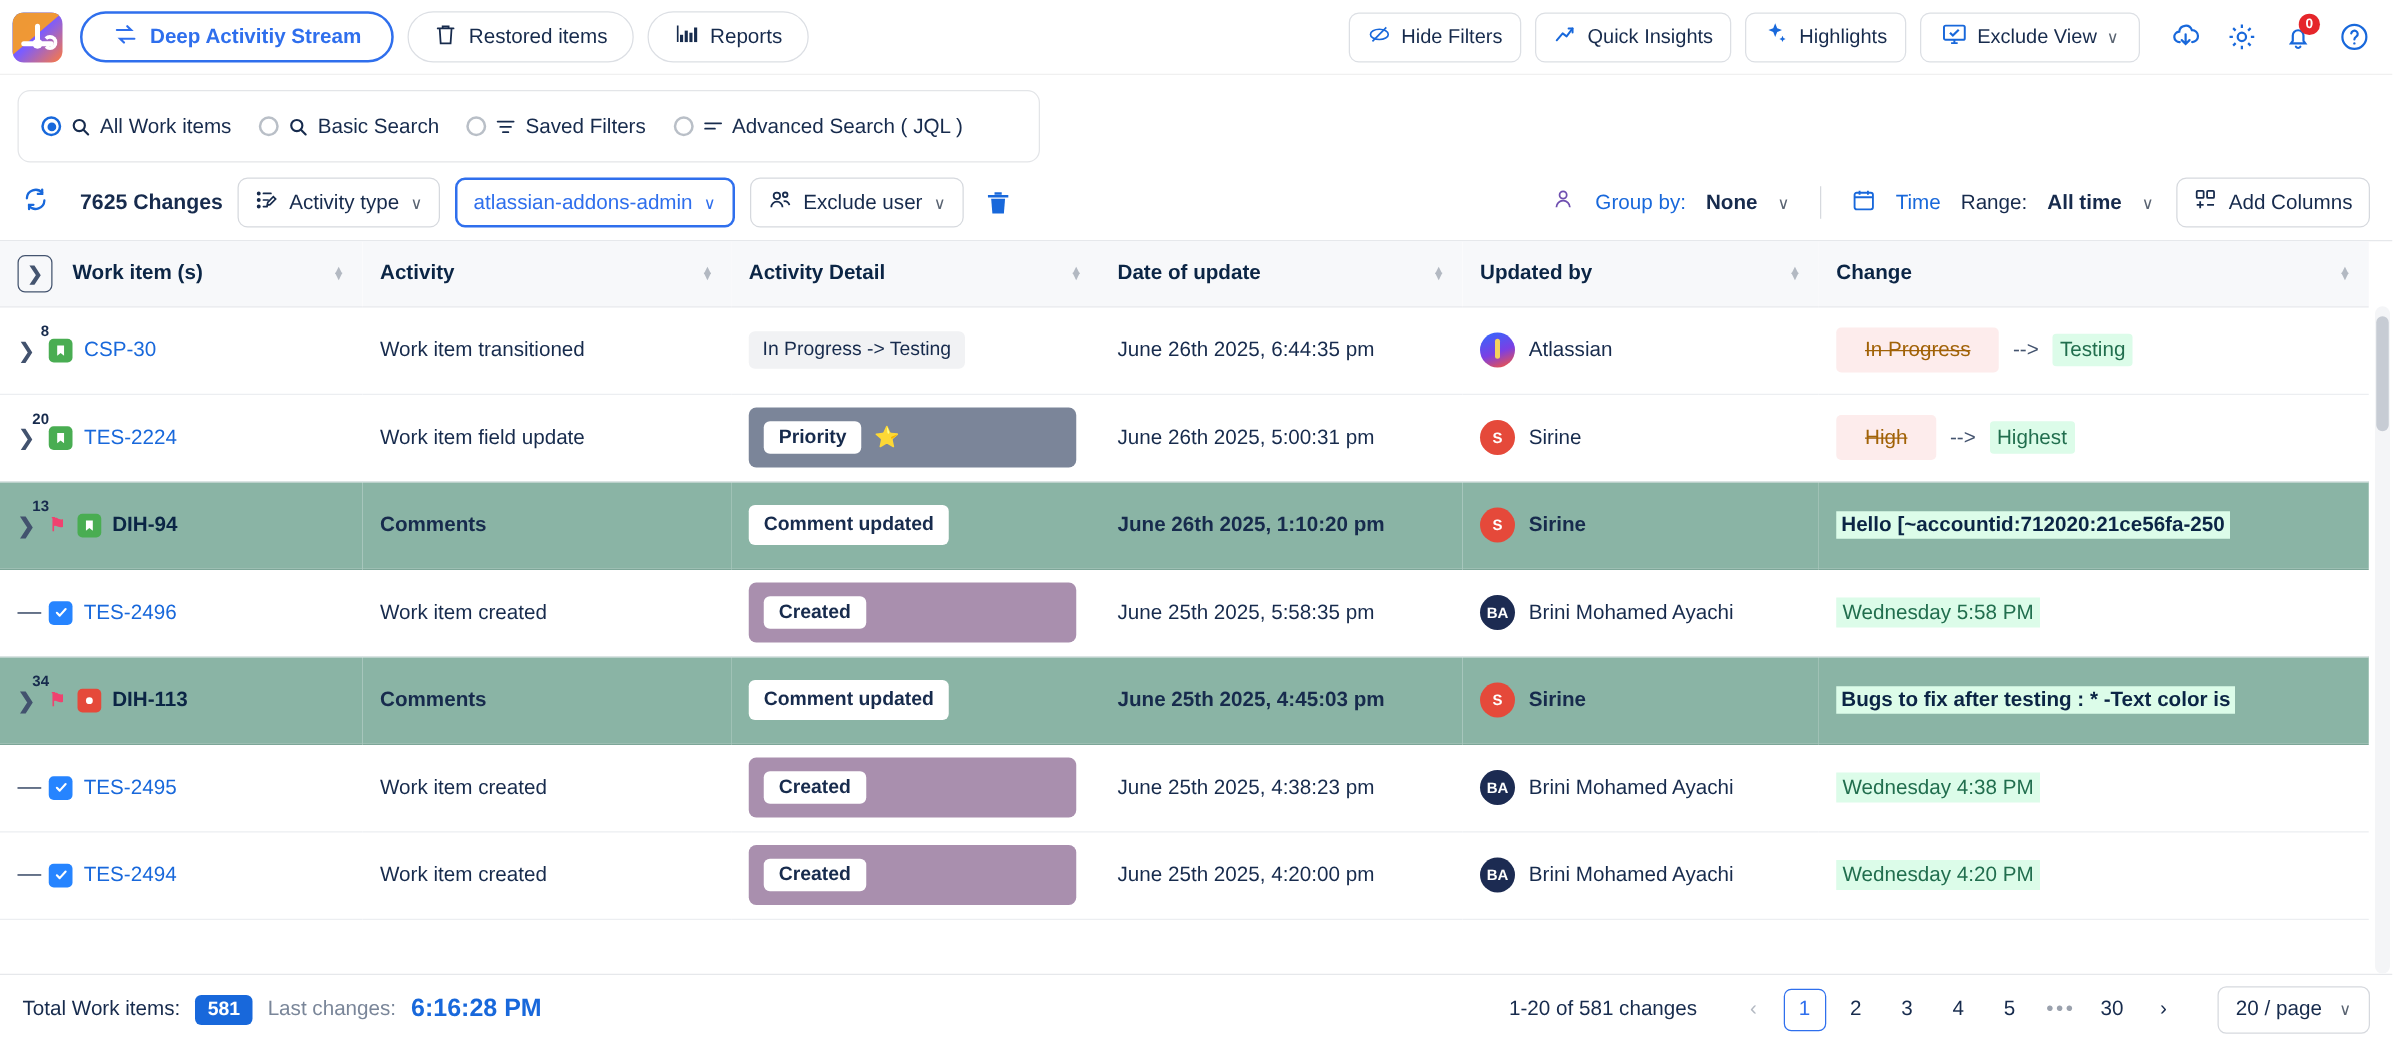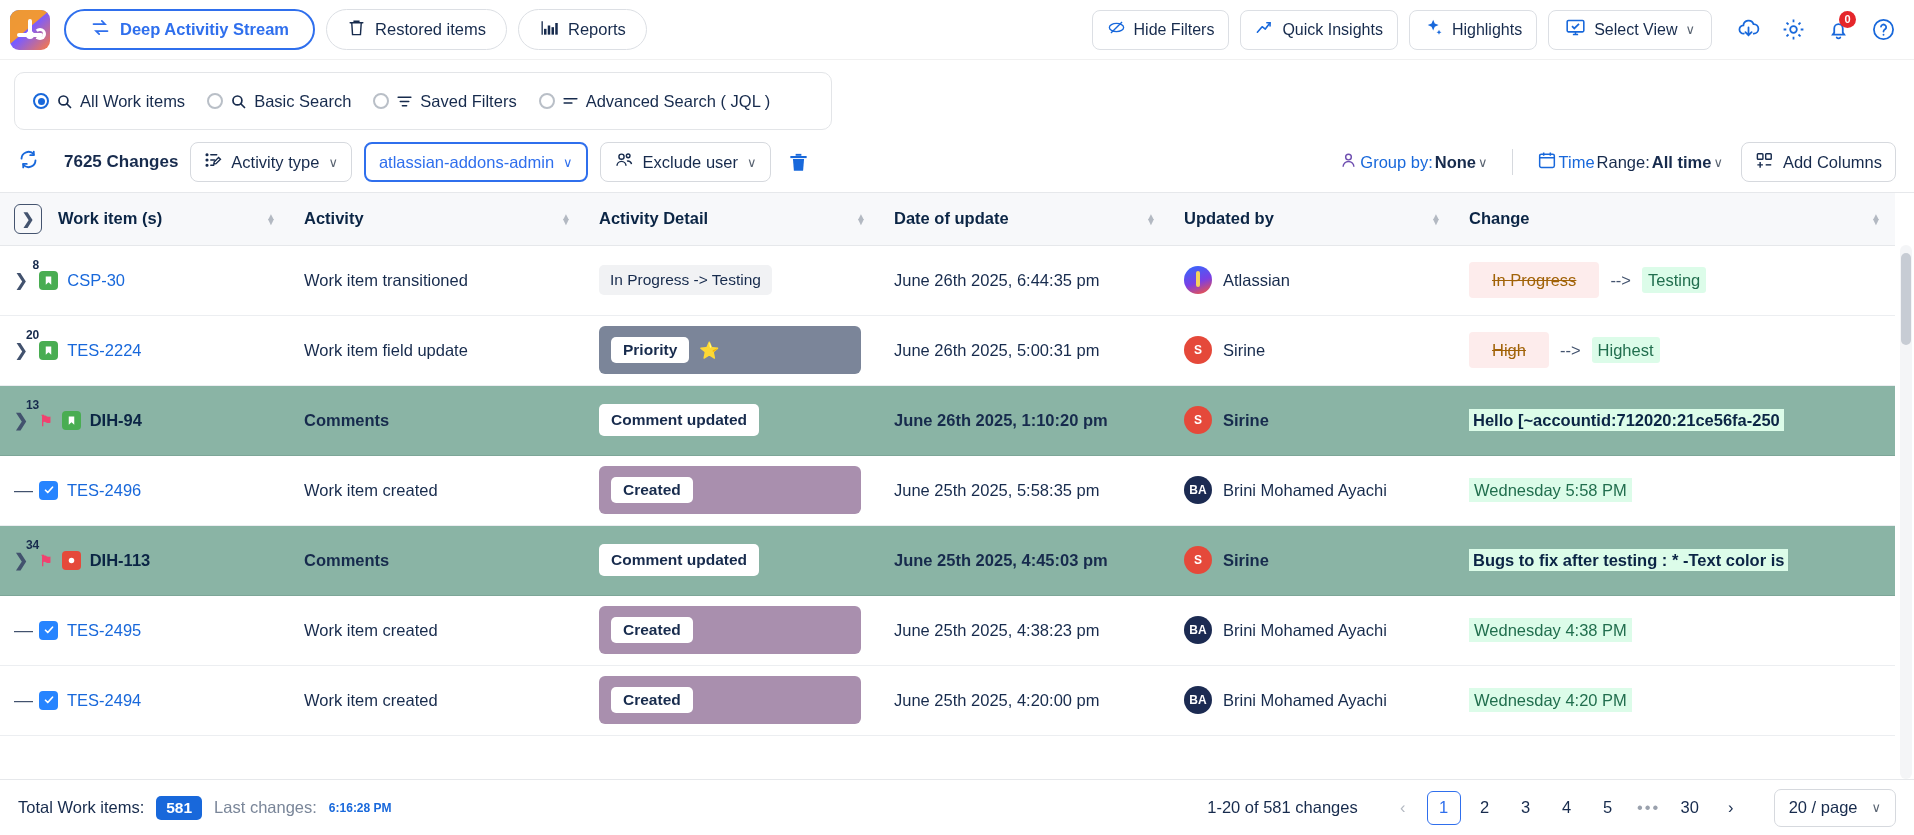--- a/index.html
+++ b/index.html
@@ -85,21 +85,21 @@
     display:inline-flex; align-items:center; gap:9px;
     height: 40px; padding: 0 13px;
     border: 1px solid #d6d9de; border-radius: 8px; background:#fff;
     font-size: 16.5px; cursor:pointer; white-space:nowrap;
   }
   .select.active { border: 2px solid #2f6fed; color:#2f6fed; }
   .chev { font-size: 13px; color:#5a6472; }
   .select.active .chev { color:#2f6fed; }
   .trash { color:#2f6fed; cursor:pointer; display:flex; align-items:center; margin-left: 4px;}
   .filterbar .spacer { flex:1 1 auto; }
-  .inline-ctl { display:inline-flex; align-items:center; gap:2px; font-size:16.5px; cursor:pointer; white-space:nowrap;}
+  .inline-ctl { display:inline-flex; align-items:center; gap:16px; font-size:16.5px; cursor:pointer; white-space:nowrap;}
   .inline-ctl .lbl-blue { color:#1868db; }
   .inline-ctl .val { font-weight:700; }
   .divider-v { width:1px; height:26px; background:#d6d9de; margin: 0 12px; }
 
   
   .tablewrap { flex: 1 1 auto; position: relative; overflow: hidden; border-top:1px solid #e6e8eb; }
   table.grid { width: 1895px; border-collapse: collapse; table-layout: fixed; }
   table.grid th {
     background: #f7f8fa; height: 52px;
     font-size: 16.5px; font-weight: 700; color:#0b2545;
@@ -171,21 +171,21 @@
   .vscroll .thumb { position:absolute; top:8px; left:1px; width:10px; height:92px; background:#c7ccd4; border-radius:5px; }
 
   
   .footer {
     height: 56px; flex: 0 0 56px; border-top: 1px solid #e6e8eb;
     display:flex; align-items:center; padding: 0 18px; gap: 12px; background:#fff;
   }
   .footer .spacer { flex:1 1 auto; }
   .total-badge { background:#1868db; color:#fff; font-weight:700; font-size:15.5px; border-radius:5px; padding:3px 10px; }
   .muted { color:#7a8699; font-size:16.5px; }
-  .blue-strong { color:#1868db; font-weight:700; font-size:12px; }
+  .blue-strong { color:#1868db; font-weight:700; font-size:20px; }
   .pager { display:flex; align-items:center; gap: 7px; }
   .pg { min-width:34px; height:34px; display:flex; align-items:center; justify-content:center;
         border-radius:6px; font-size:16.5px; color:#172b4d; cursor:pointer; border:1px solid transparent;}
   .pg.cur { border:1px solid #2f6fed; color:#2f6fed; }
   .pg.nav { color:#b3b9c2; }
   .pg.dots { color:#9aa1ad; letter-spacing:2px; }
   .perpage { display:inline-flex; align-items:center; gap:14px; height:38px; padding:0 14px;
              border:1px solid #d6d9de; border-radius:7px; font-size:16.5px; cursor:pointer; }
 </style>
 </head>
@@ -264,21 +264,21 @@
         <span>Highlights</span>
       </div>
       <div class="btn sq" style="padding:0 16px;">
         <span>
           <svg width="21" height="21" viewBox="0 0 24 24" fill="none" stroke="#1868db" stroke-width="1.8">
               <rect x="2.5" y="4" width="19" height="13" rx="1.5"></rect>
               <path d="M8 10.5l2.6 2.6L16 7.8" stroke-width="2"></path>
               <path d="M9 20h6M12 17v3"></path>
             </svg>
         </span>
-        <span>Select View</span>
+        <span>Exclude View</span>
         <span class="chev">∨</span>
       </div>
 
       <div class="icon-btn" style="margin-left:8px;">
         <svg width="25" height="25" viewBox="0 0 24 24" fill="none" stroke="#1868db" stroke-width="1.7" stroke-linecap="round">
             <path d="M7.5 16a4 4 0 01-.4-8 5 5 0 019.7-1.2A3.6 3.6 0 0117 16"></path>
             <path d="M12 10v7M9 14.5l3 3 3-3"></path>
           </svg>
       </div>
       <div class="icon-btn">

